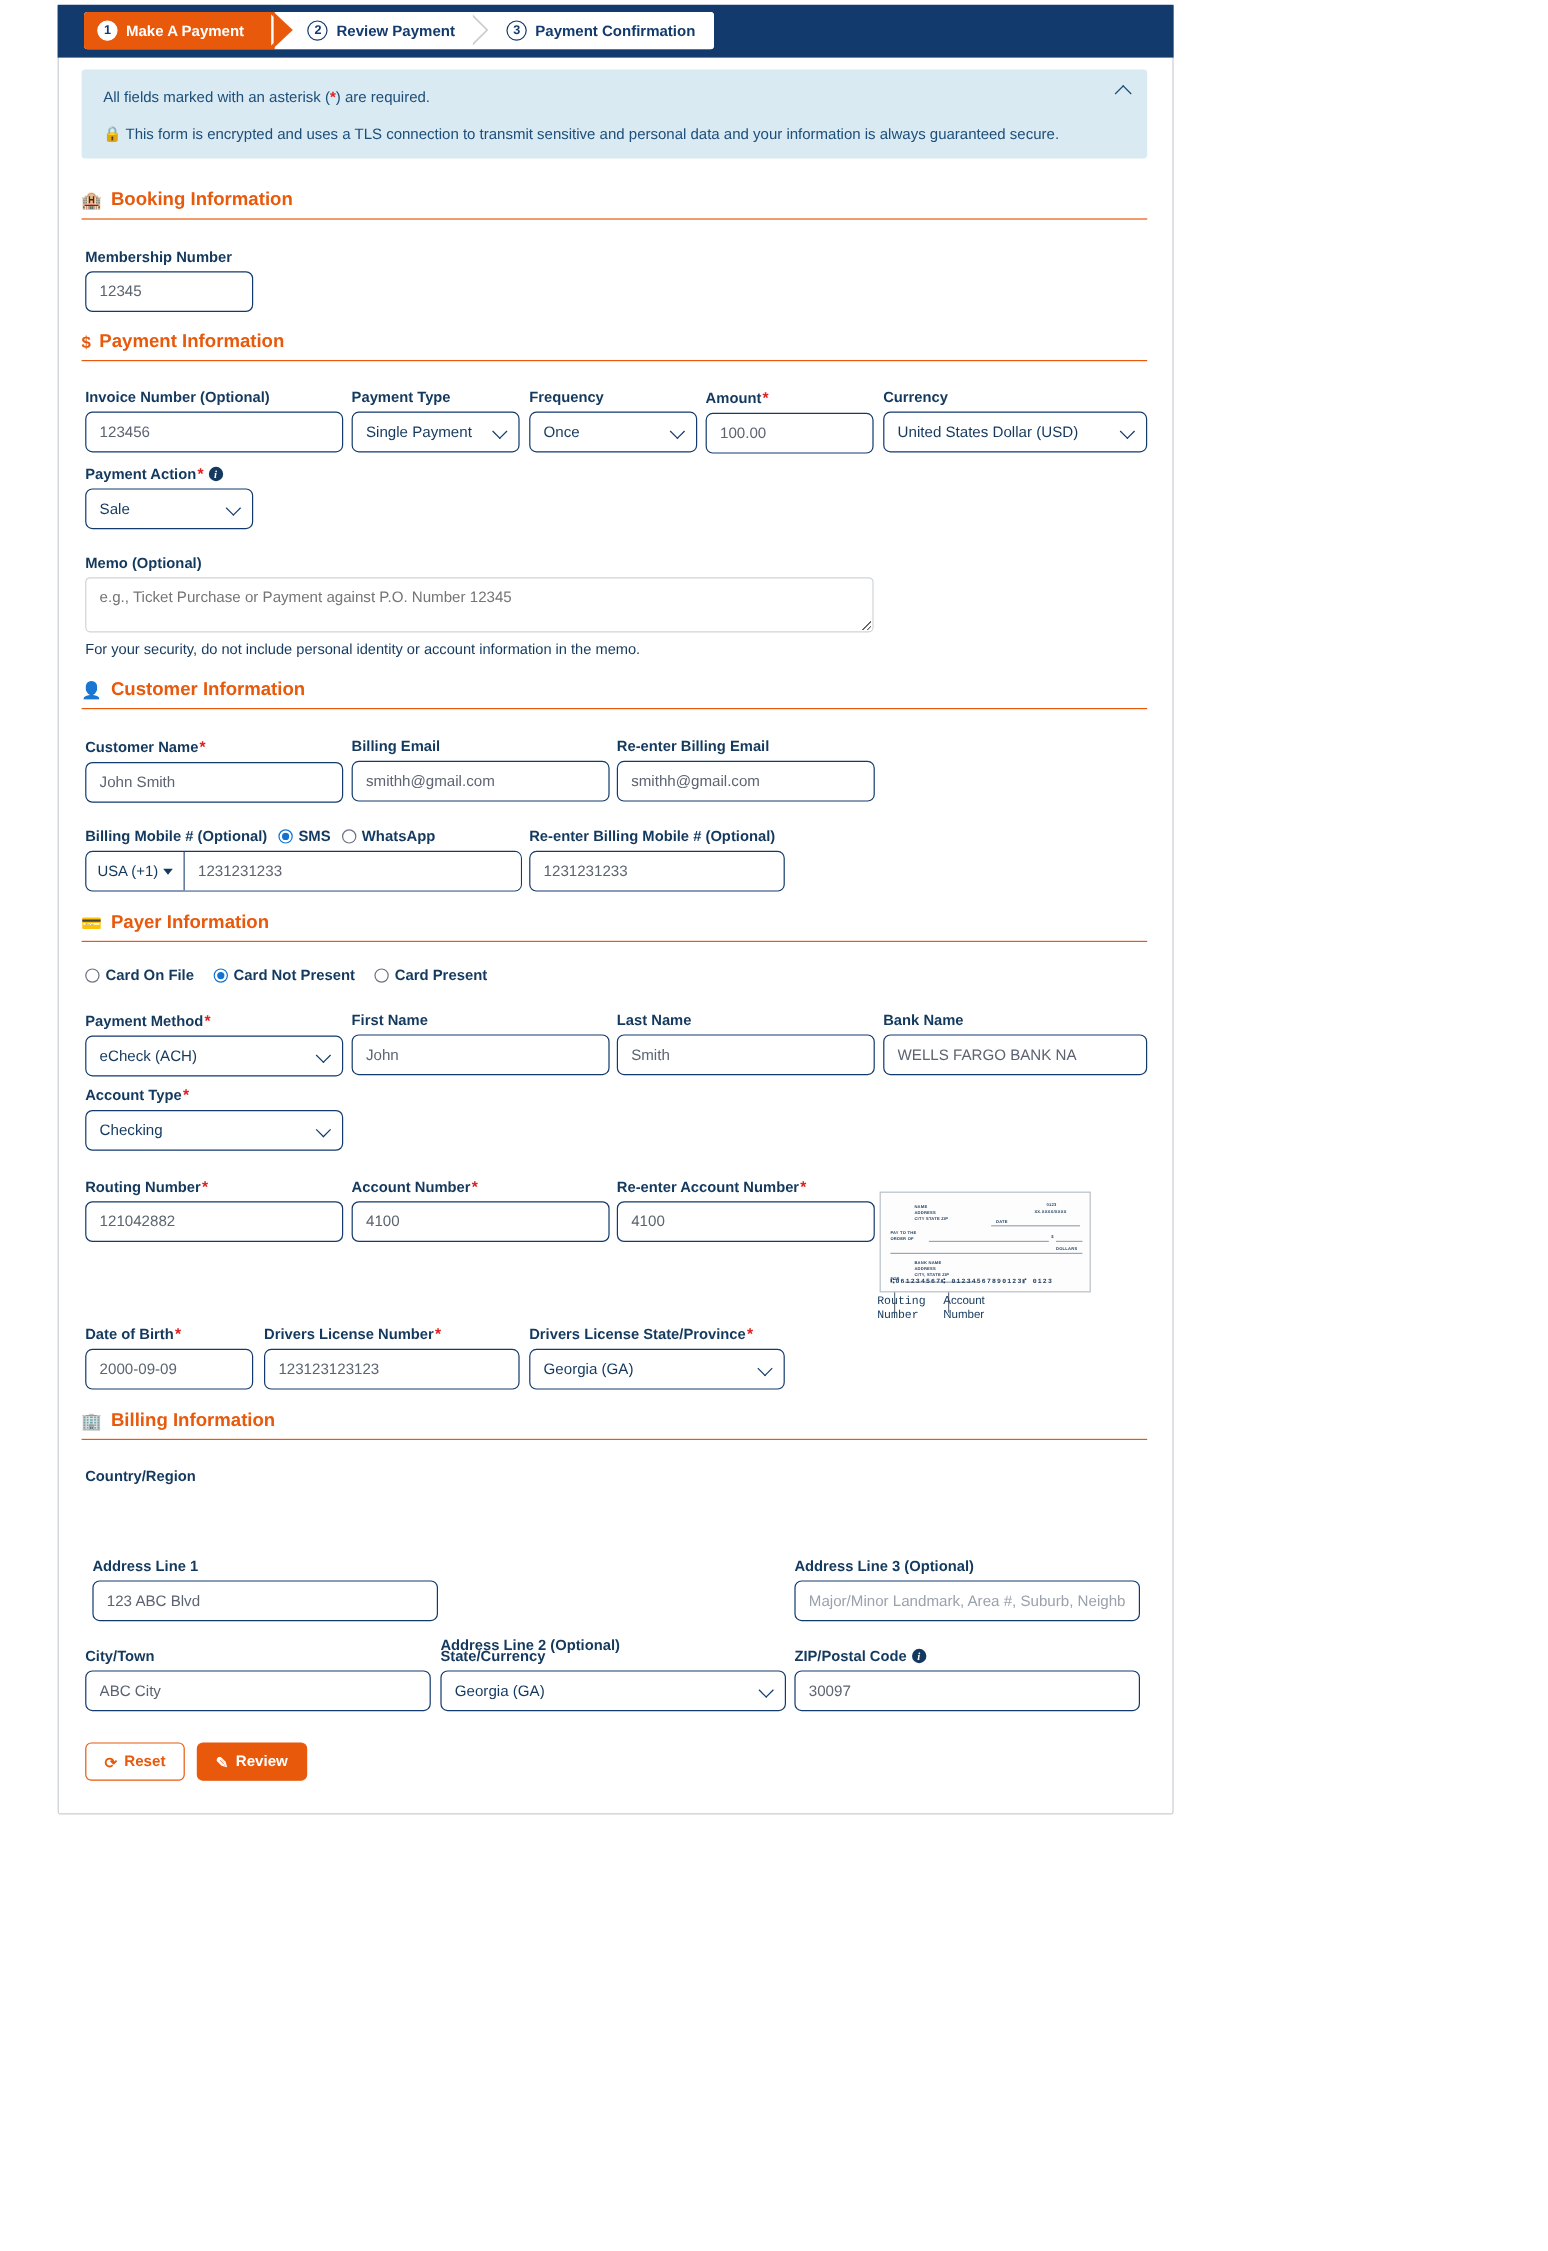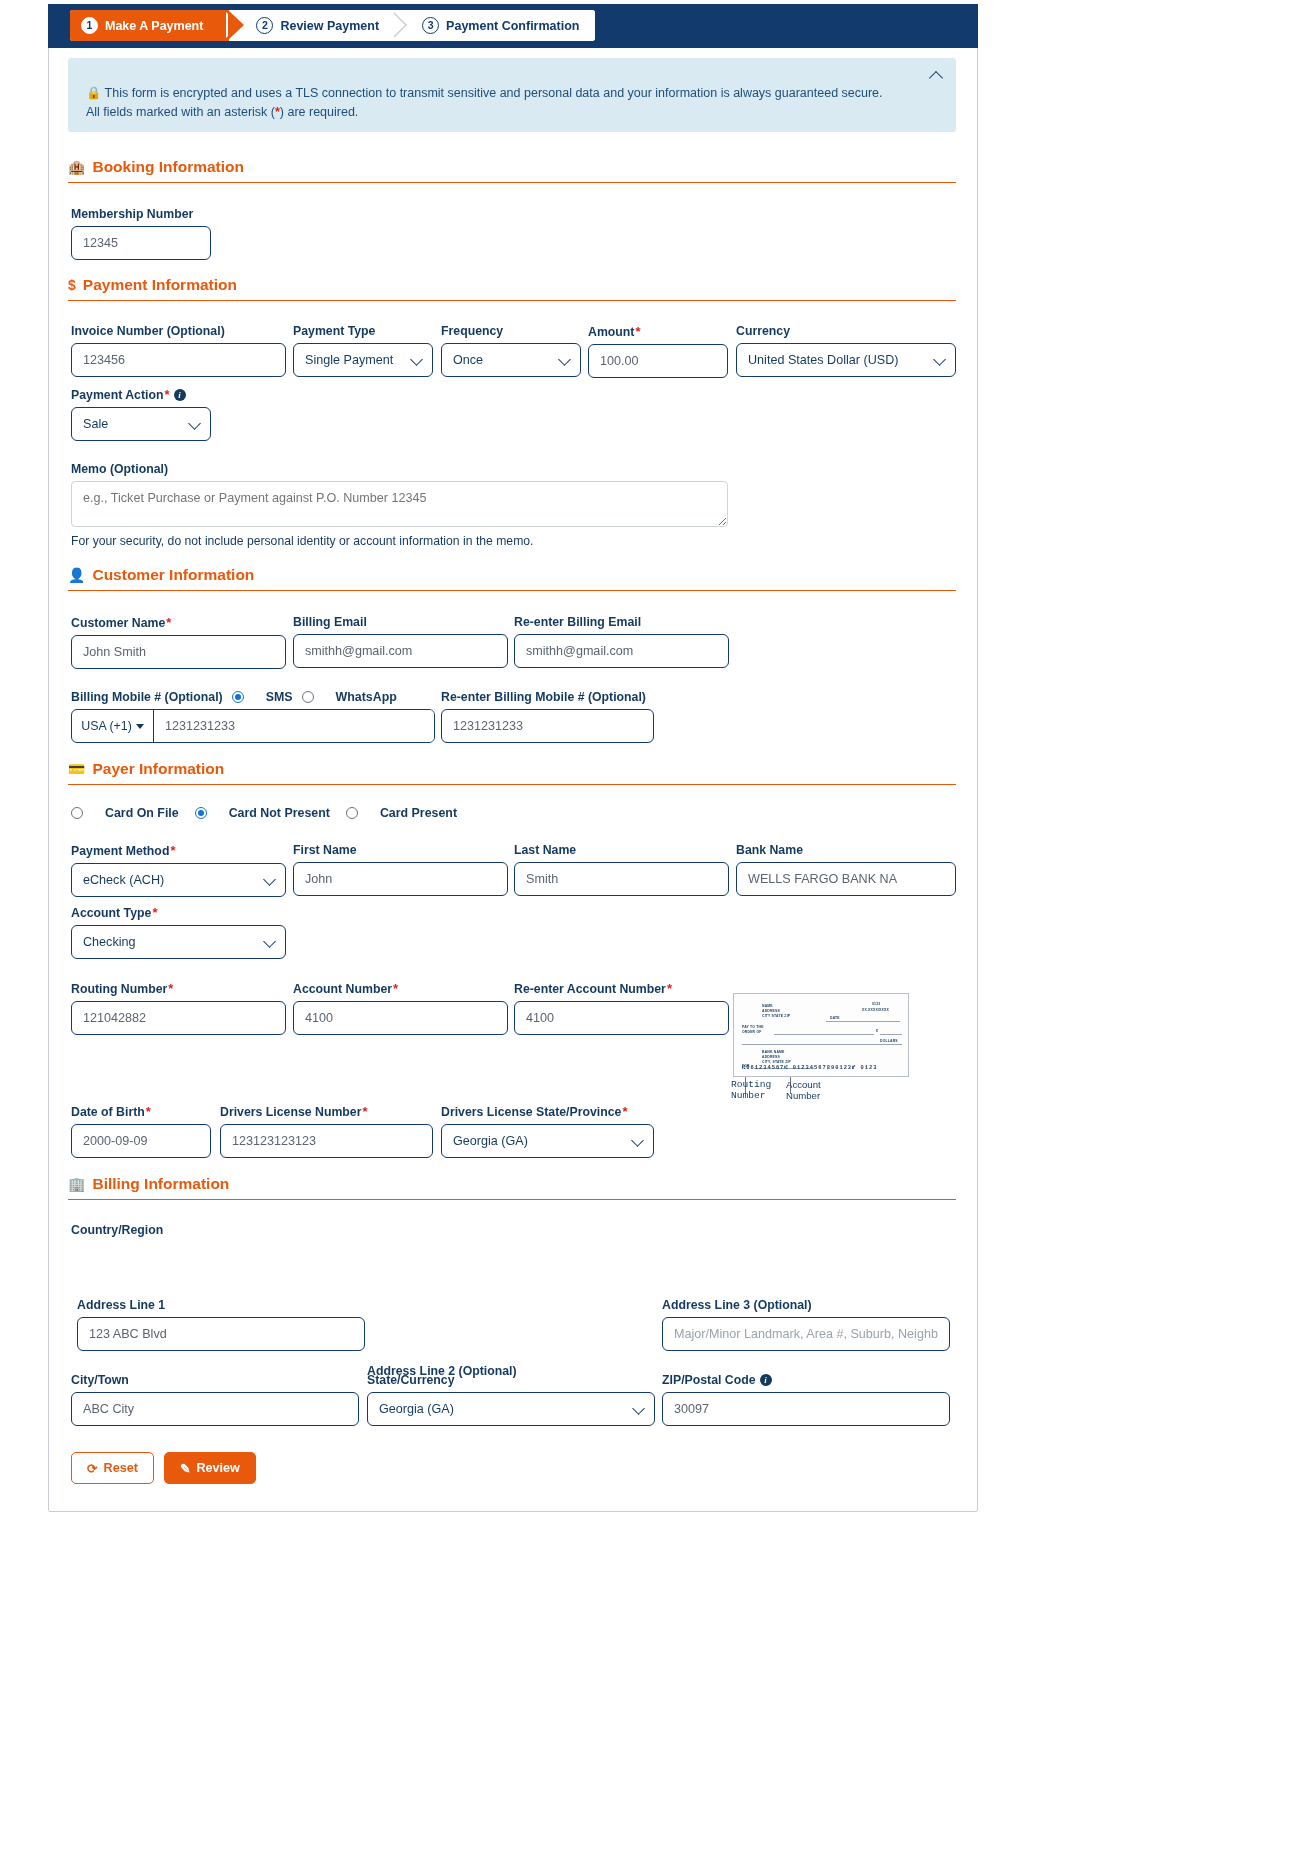--- a/index.html
+++ b/index.html
@@ -151,21 +151,21 @@
   }
   textarea.ctl{
     height:46px; padding:9px 11px; resize:vertical;
     border:1.1px solid #cfd4da; border-radius:4px;
     color:#9aa2ad; font-size:12.6px; display:block;
     font-family:"Liberation Sans", sans-serif;
   }
   .helper{ font-size:12.2px; color:#14395e; margin-top:7px; }
   
   .radio-row{ display:flex; align-items:center; gap:16px; }
-  .radio{ display:flex; align-items:center; gap:22px; font-size:12.4px; font-weight:bold; cursor:pointer; }
+  .radio{ display:flex; align-items:center; gap:5px; font-size:12.4px; font-weight:bold; cursor:pointer; }
   .rdot{
     width:12px; height:12px; border-radius:50%;
     border:1.4px solid #6b7280; background:#fff;
     display:inline-block; position:relative; flex:0 0 12px;
   }
   .rdot.on{ border-color:#1272d4; border-width:1.4px; }
   .rdot.on::after{
     content:""; position:absolute; left:2px; top:2px;
     width:6px; height:6px; border-radius:50%; background:#1272d4;
   }
@@ -223,25 +223,25 @@
     </div>
     <div class="chev"></div>
     <div class="step">
       <span class="num">3</span>
       <span>Payment Confirmation</span>
     </div>
   </div>
 </div>
 
 <div class="notice">
+  <div class="notice-line">
+    <span>All fields marked with an asterisk (</span><span class="req-star">*</span><span>) are required.</span>
+  </div>
   <div class="notice-line second">
     <span class="lock-ico">🔒</span><span>This form is encrypted and uses a TLS connection to transmit sensitive and personal data and your information is always guaranteed secure.</span>
-  </div>
-  <div class="notice-line">
-    <span>All fields marked with an asterisk (</span><span class="req-star">*</span><span>) are required.</span>
   </div>
   <div class="collapse-caret"></div>
 </div>
 
 <div class="section-head" style="top:158px;">
   <div class="title">
     <span class="sec-ico">🏨</span>
     <span>Booking Information</span>
   </div>
 </div>

